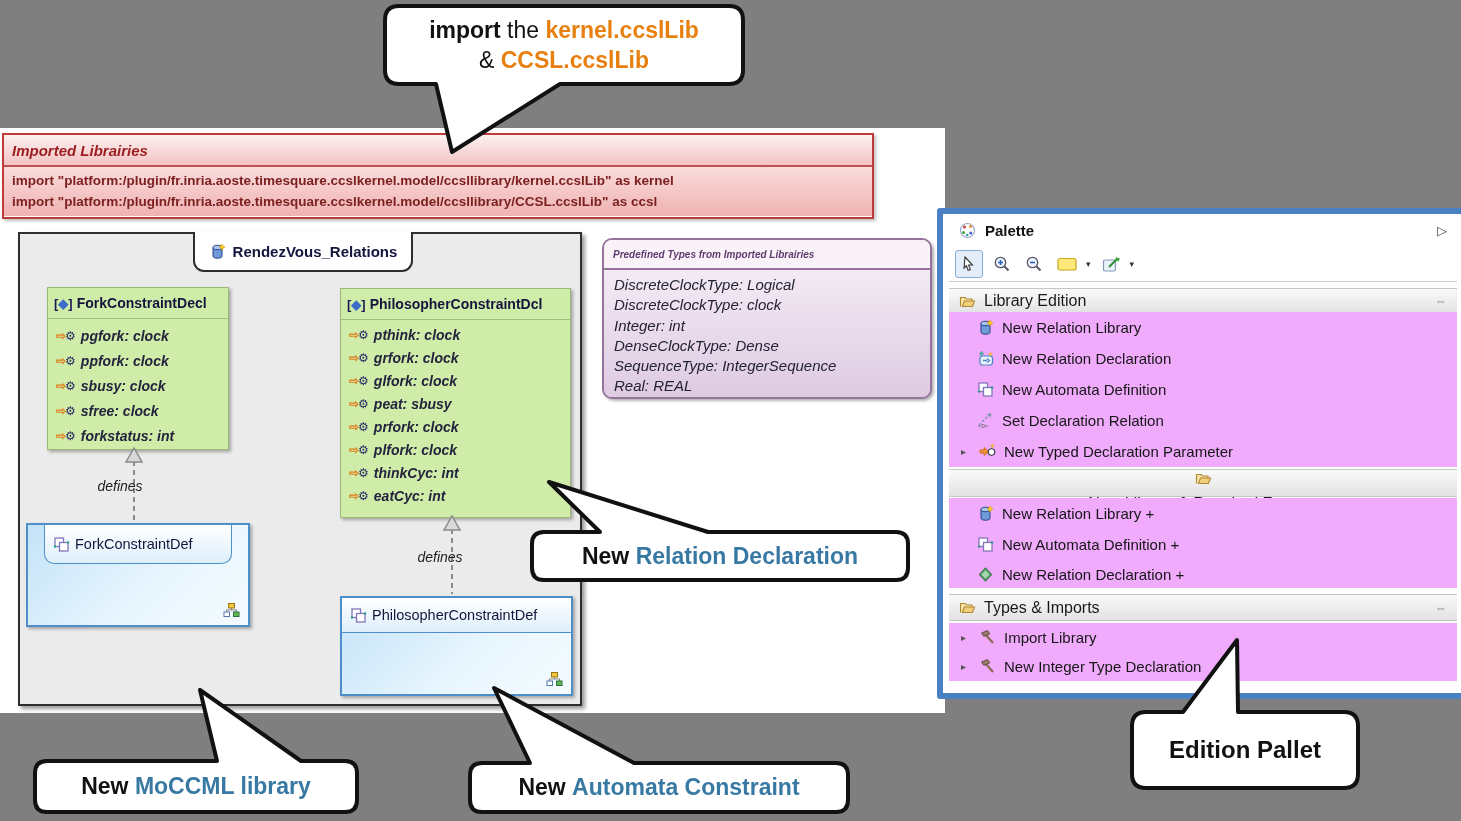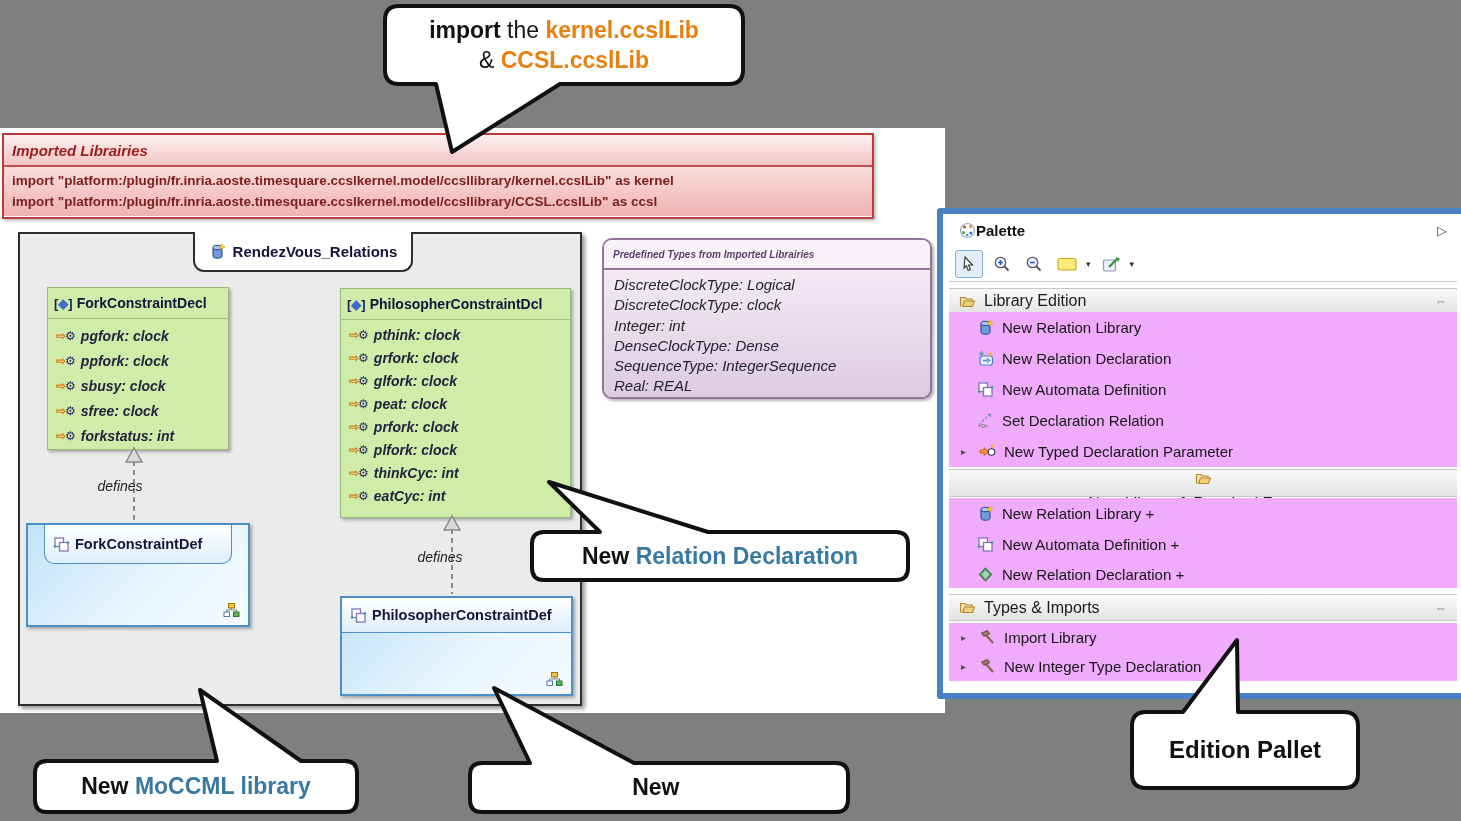--- a/index.html
+++ b/index.html
@@ -51,40 +51,40 @@
   
   .defbox{border:2px solid #4e8fc9;background:linear-gradient(135deg,#c3e3f8 0%,#e9f6fe 60%,#f4fbff 100%);
     box-shadow:2px 2px 3px rgba(0,0,0,.3);z-index:5;}
   .defbox-fork{left:26px;top:523px;width:220px;height:100px;}
   .defbox-phil{left:340px;top:596px;width:229px;height:96px;}
   .def-label{display:flex;align-items:center;gap:5px;padding:0 8px;
     border-bottom:1px solid #4e8fc9;background:linear-gradient(#ffffff,#ddeffb);}
   .def-label-fork{margin-left:16px;width:170px;height:38px;border:1px solid #4e8fc9;border-top:none;
     border-radius:0 0 10px 10px;}
   .def-label-phil{height:34px;}
-  .def-label-txt{font-size:14.5px;font-weight:bold;color:#14143c;white-space:nowrap;text-align:right;}
+  .def-label-txt{font-size:14.5px;font-weight:normal;color:#14143c;white-space:nowrap;text-align:right;}
   .tree-ic{position:absolute;right:8px;bottom:6px;}
 
   
   .edge-label{font-size:14px;font-style:italic;color:#1c1c1c;text-align:center;z-index:6;}
 
   
   .types{left:602px;top:238px;width:326px;height:157px;border:2px solid #96739c;border-radius:10px;
     overflow:hidden;box-shadow:2px 2px 3px rgba(0,0,0,.3);z-index:3;background:#f1e6f2;}
   .types-head{height:28px;background:#f9f3f9;border-bottom:2px solid #96739c;
     display:flex;align-items:center;padding:0 9px;}
   .types-title{font-size:10px;font-weight:bold;font-style:italic;color:#5f3a6e;white-space:nowrap;}
   .types-body{background:linear-gradient(#f3eaf4,#ddc9e1);height:127px;padding:5px 2px 0 10px;}
   .types-line{font-size:15px;font-style:italic;color:#222233;line-height:20.3px;white-space:nowrap;}
 
   
   .palette{left:937px;top:208px;width:520px;height:479px;background:#ffffff;
     border:6px solid #4a80c4;border-radius:3px;z-index:10;}
   .pal-row{position:absolute;left:6px;right:6px;display:flex;align-items:center;}
-  .pal-header{top:6px;height:33px;border-bottom:1px solid #c9c9c9;padding:0 10px;background:#fff;}
+  .pal-header{top:6px;height:33px;border-bottom:1px solid #c9c9c9;padding:0 10px;gap:9px;background:#fff;}
   .pal-title{font-size:15px;font-weight:600;color:#111;flex:1;}
   .pal-expand{font-size:13px;color:#444;}
   .pal-toolbar{top:39px;height:34px;border-bottom:1px solid #c9c9c9;padding:0 6px;gap:6px;background:#fff;}
   .tool-btn{display:flex;align-items:center;justify-content:center;width:26px;height:26px;border-radius:3px;}
   .tool-sel{border:1px solid #86add4;background:#e3eefa;}
   .dd{font-size:9px;color:#333;margin-left:-3px;}
   .pal-sec{height:24px;background:linear-gradient(#fafafa,#e2e2e2);
     border-top:1px solid #c6c6c6;border-bottom:1px solid #c6c6c6;padding:0 10px;gap:8px;}
   .pal-sec-label{font-size:16px;color:#1a1a1a;flex:1;white-space:nowrap;}
   .pal-pin{font-size:12px;color:#8b8b8b;}
@@ -204,21 +204,21 @@
           <span class="arr">⇨</span>
           <span class="gear">⚙</span>
         </span>
         <span class="attr-txt">glfork: clock</span>
       </div>
     <div class="attr-row p">
         <span class="attr-ic">
           <span class="arr">⇨</span>
           <span class="gear">⚙</span>
         </span>
-        <span class="attr-txt">peat: clock</span>
+        <span class="attr-txt">peat: sbusy</span>
       </div>
     <div class="attr-row p">
         <span class="attr-ic">
           <span class="arr">⇨</span>
           <span class="gear">⚙</span>
         </span>
         <span class="attr-txt">prfork: clock</span>
       </div>
     <div class="attr-row p">
         <span class="attr-ic">
@@ -497,18 +497,18 @@
 
 <div class="abs co-text co-relation">
   <span class="plain">New </span>&nbsp;<span class="hl-teal">Relation Declaration</span>
 </div>
 
 <div class="abs co-text co-moccml">
   <span class="plain">New </span>&nbsp;<span class="hl-teal">MoCCML library</span>
 </div>
 
 <div class="abs co-text co-automata">
-  <span class="plain">New </span>&nbsp;
+  <span class="plain">New </span>&nbsp;<span class="hl-teal">Automata Constraint</span>
 </div>
 
 <div class="abs co-text co-edition">
   <span class="plain">Edition Pallet</span>
 </div>
 
 </body></html>

